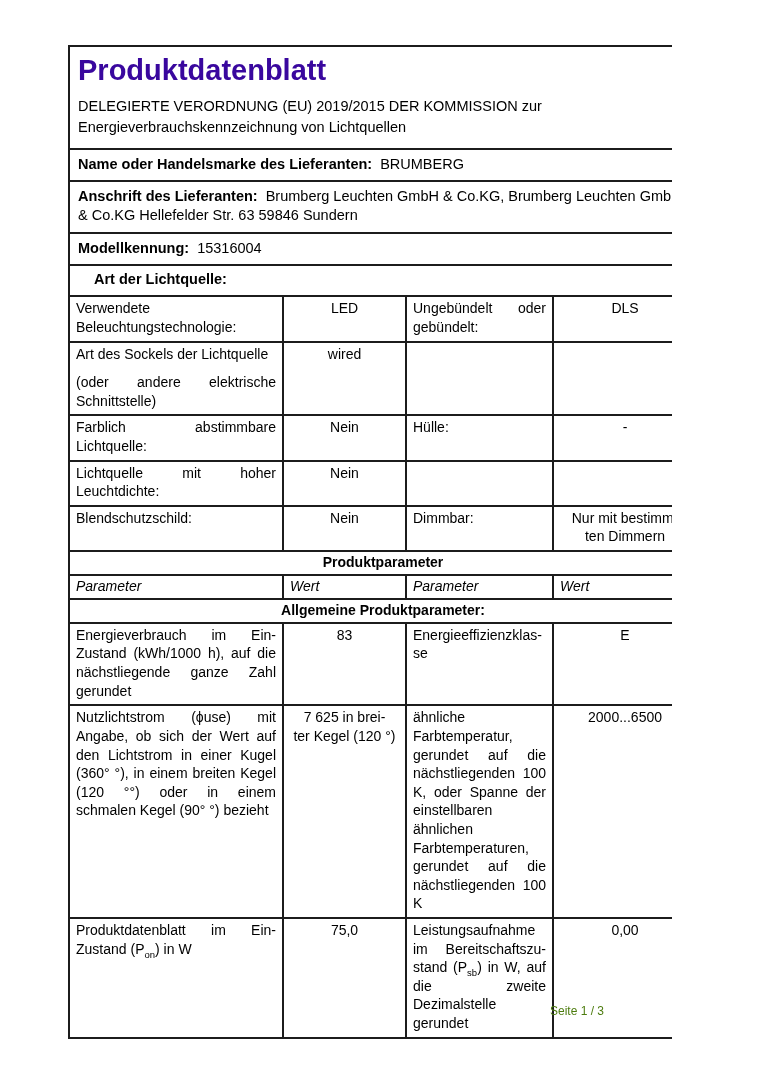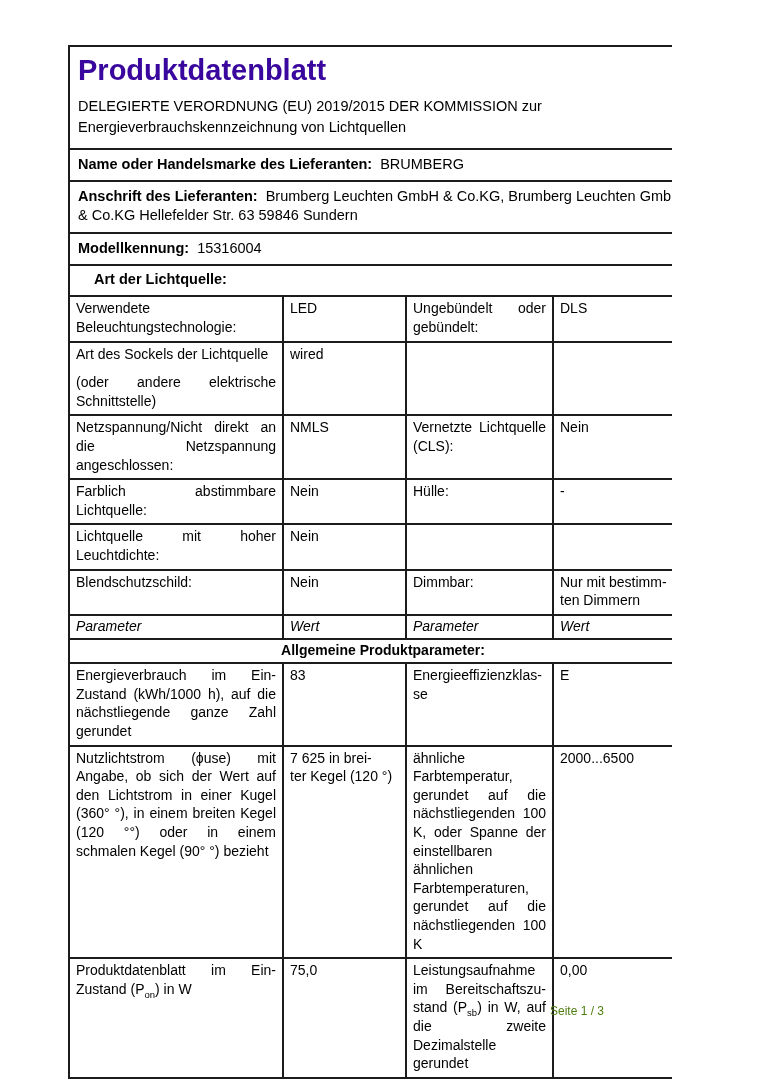--- a/index.html
+++ b/index.html
@@ -43,21 +43,21 @@
   }
   .reg-line { font-size: 14.5px; line-height: 1.45; }
   
   td.label-cell { padding: 5px 8px 6px 8px; font-size: 14.5px; }
   .lbl { font-weight: bold; }
   .val { margin-left: 8px; }
   
   td.section-cell { padding: 4px 8px 6px 24px; font-size: 14.5px; font-weight: bold; }
   
   td.p-cell { text-align: justify; margin-top: 20px; }
-  td.v-cell { }
+  td.v-cell { text-align: center; }
   td.span-head { text-align: center; font-weight: bold; padding: 1px 6px 2px 6px; }
   td.col-head { padding: 1px 6px 3px 6px; font-style: italic; }
   .para2 { margin-top: 10px; }
   sub { font-size: 9.5px; line-height: 0; }
   .footer {
     position: absolute;
     top: 1004px;
     right: 68px;
     font-size: 12px;
     color: #4d7c0f;
@@ -117,26 +117,20 @@
       <tr>
         <td class="p-cell">
           <div>Art des Sockels der Lichtquelle</div>
           <div class="para2">(oder andere elektrische Schnittstelle)</div>
         </td>
         <td class="v-cell">wired</td>
         <td class="p-cell"></td>
         <td class="v-cell"></td>
       </tr>
 
-      <tr>
-        <td class="p-cell">Netzspannung/Nicht direkt an die Netzspannung angeschlossen:</td>
-        <td class="v-cell">NMLS</td>
-        <td class="p-cell">Vernetzte Lichtquelle (CLS):</td>
-        <td class="v-cell">Nein</td>
-      </tr>
 
       <tr>
         <td class="p-cell">Farblich abstimmbare Lichtquelle:</td>
         <td class="v-cell">Nein</td>
         <td class="p-cell">Hülle:</td>
         <td class="v-cell">-</td>
       </tr>
 
       <tr>
         <td class="p-cell">Lichtquelle mit hoher Leuchtdichte:</td>
@@ -148,20 +142,23 @@
       <tr>
         <td class="p-cell">Blendschutzschild:</td>
         <td class="v-cell">Nein</td>
         <td class="p-cell">Dimmbar:</td>
         <td class="v-cell">
           <div>Nur mit bestimm-</div>
           <div>ten Dimmern</div>
         </td>
       </tr>
 
+      <tr>
+        <td colspan="4" class="span-head">Produktparameter</td>
+      </tr>
 
       <tr>
         <td class="col-head">Parameter</td>
         <td class="col-head">Wert</td>
         <td class="col-head">Parameter</td>
         <td class="col-head">Wert</td>
       </tr>
 
       <tr>
         <td colspan="4" class="span-head">Allgemeine Produktparameter:</td>

